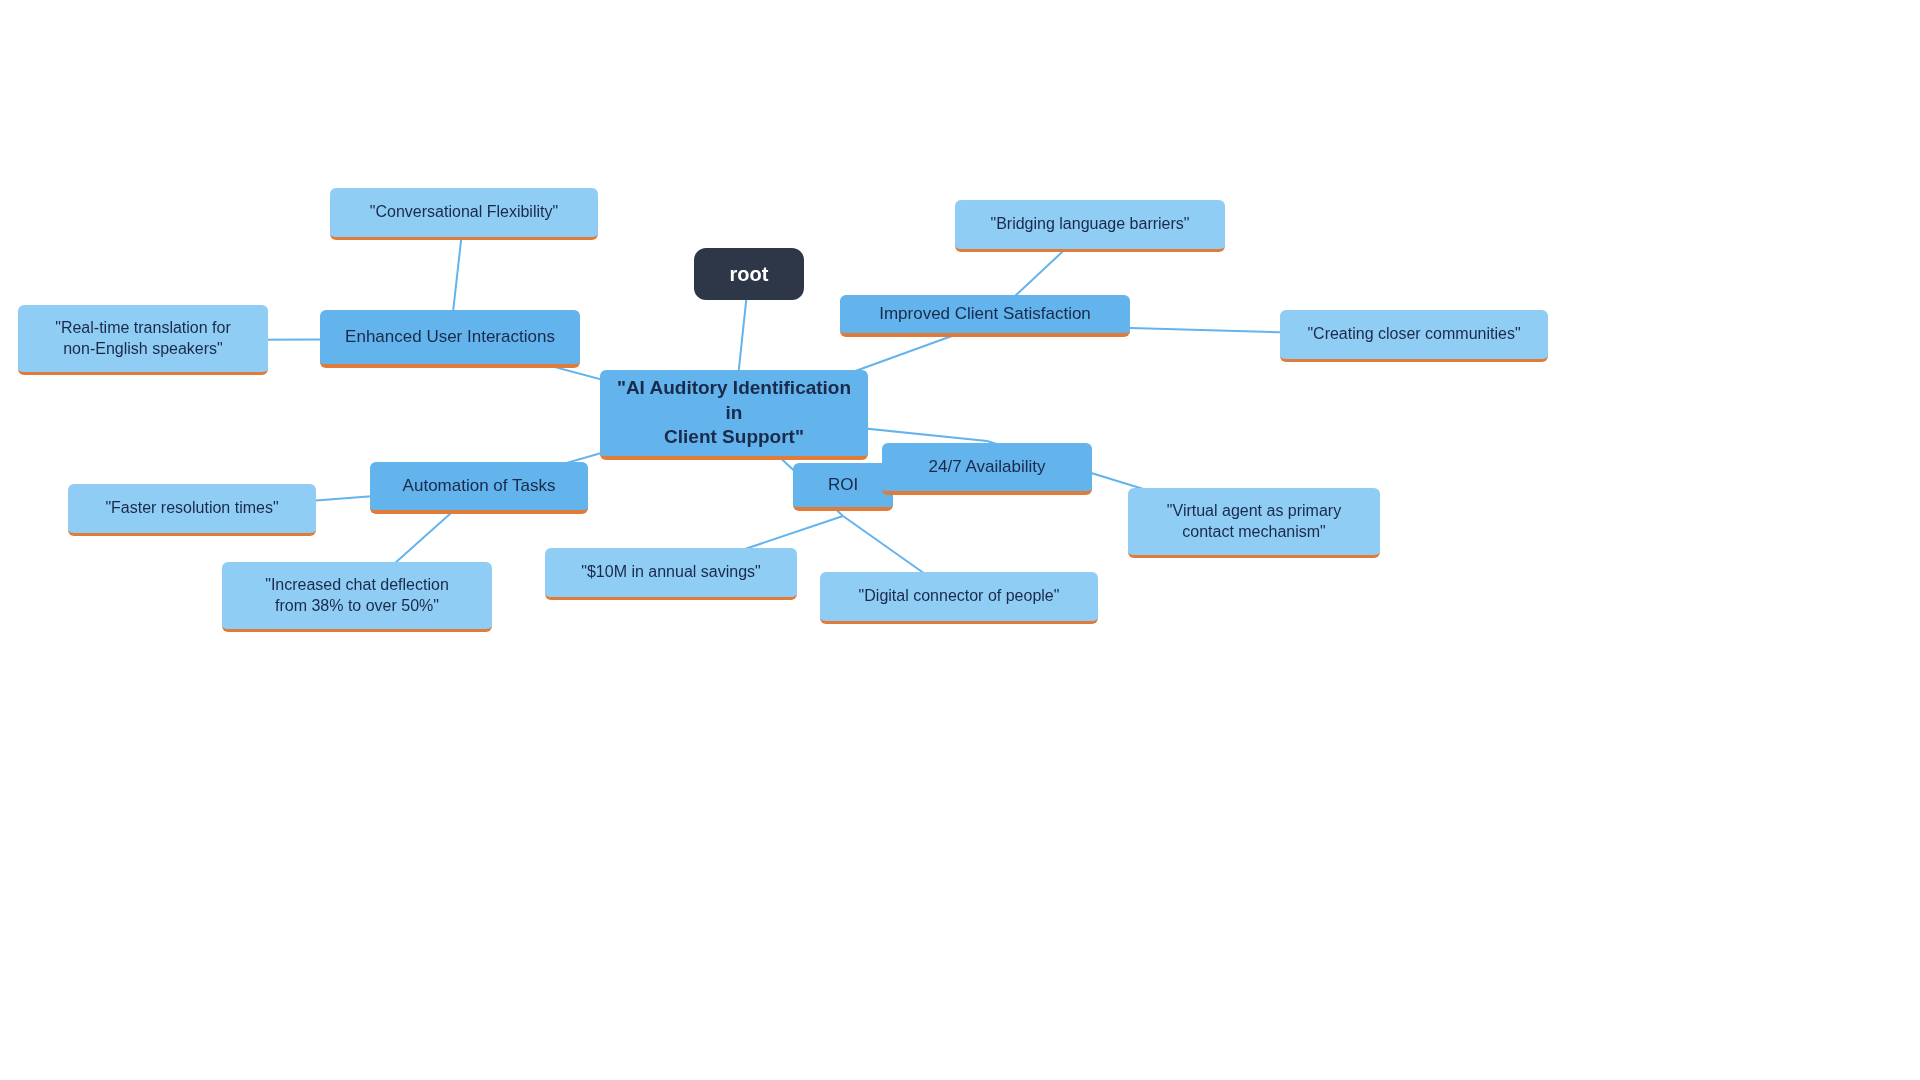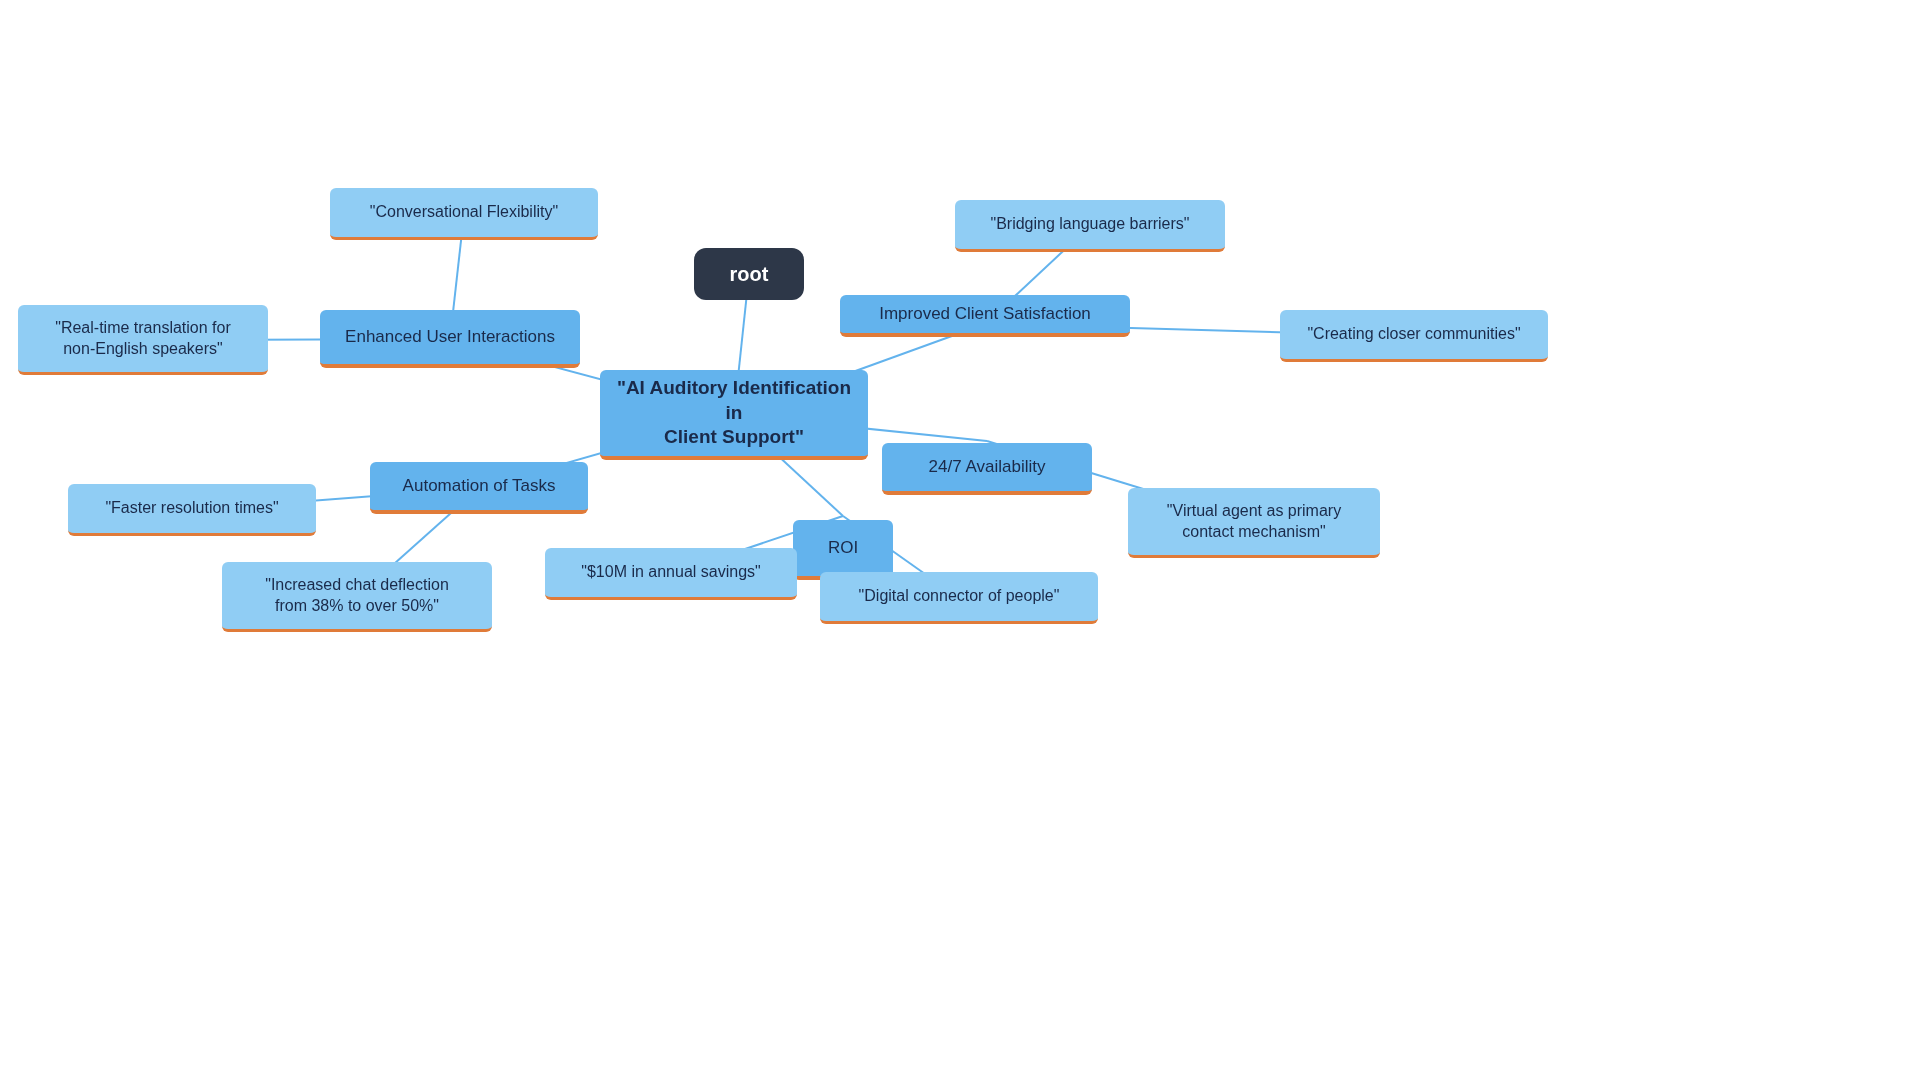--- a/index.html
+++ b/index.html
@@ -103,21 +103,21 @@
 </div>
 
 <div class="node node-child" style="left:840px; top:295px; width:290px; height:42px;">
   <span>Improved Client Satisfaction</span>
 </div>
 
 <div class="node node-child" style="left:370px; top:462px; width:218px; height:52px;text-align:right;">
   <span>Automation of Tasks</span>
 </div>
 
-<div class="node node-child" style="left:793px; top:520px; width:100px; height:60px;">
+<div class="node node-child" style="left:793px; top:463px; width:100px; height:48px;">
   <span>ROI</span>
 </div>
 
 <div class="node node-child" style="left:882px; top:415px; width:210px; height:52px;margin-top:28px;">
   <span>24/7 Availability</span>
 </div>
 
 <div class="node node-leaf" style="left:330px; top:188px; width:268px; height:52px;">
   <span>"Conversational Flexibility"</span>
 </div>

